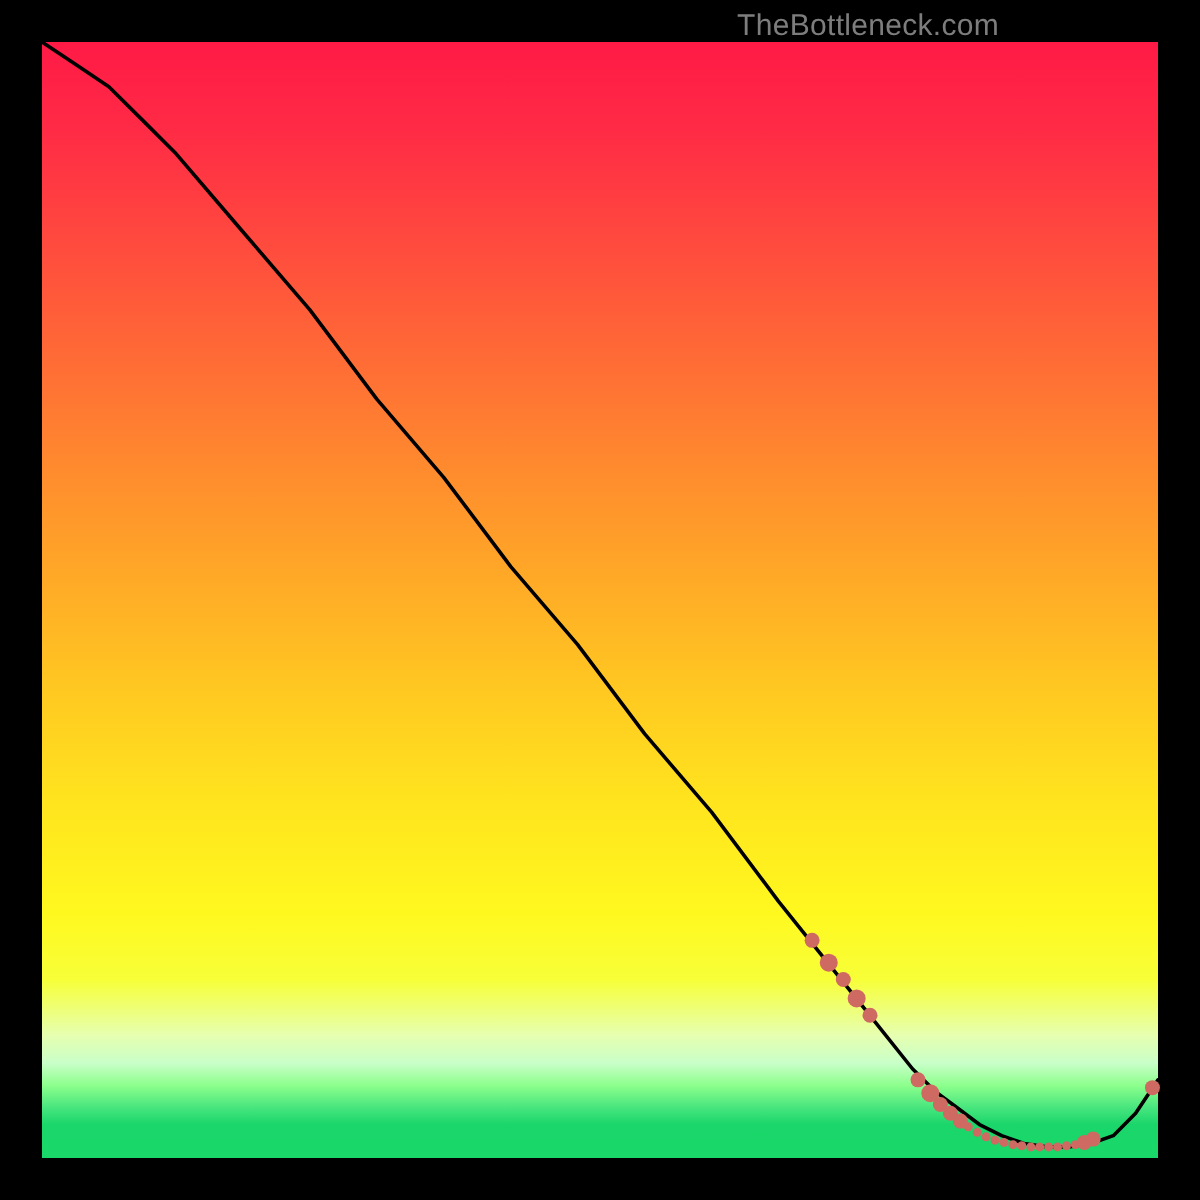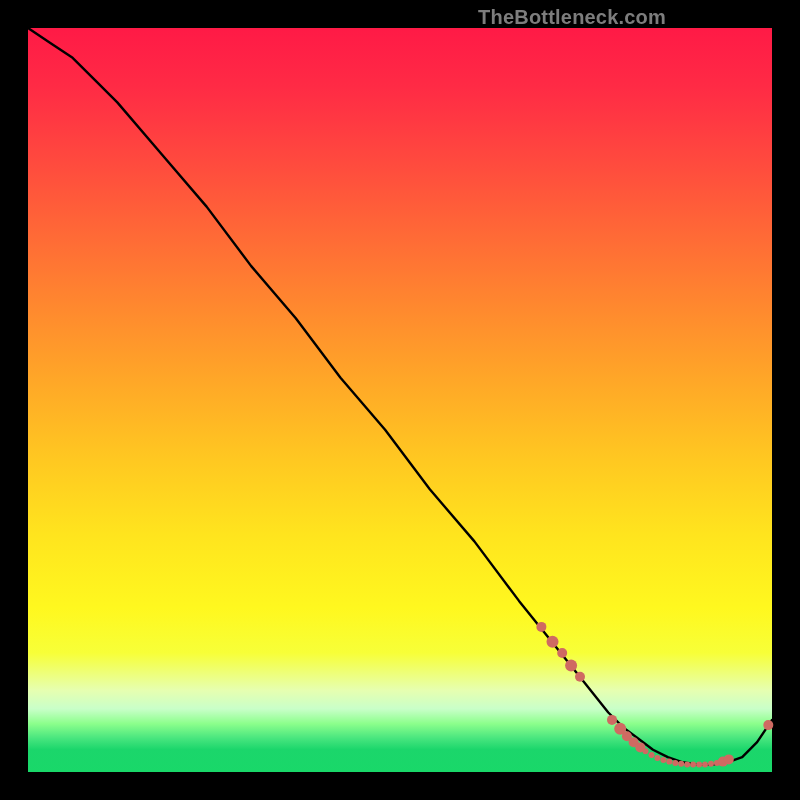--- a/index.html
+++ b/index.html
@@ -9,21 +9,20 @@
     height: 800px;
     background: #000;
     overflow: hidden;
     font-family: Arial, Helvetica, sans-serif;
   }
   .stage {
     position: relative;
     width: 680px;
     height: 800px;
     background: #000;
-    font-weight: bold;
   }
   .plot {
     position: absolute;
     left: 28px;
     top: 28px;
     width: 744px;
     height: 744px;
     
     background: linear-gradient(
       to bottom,

